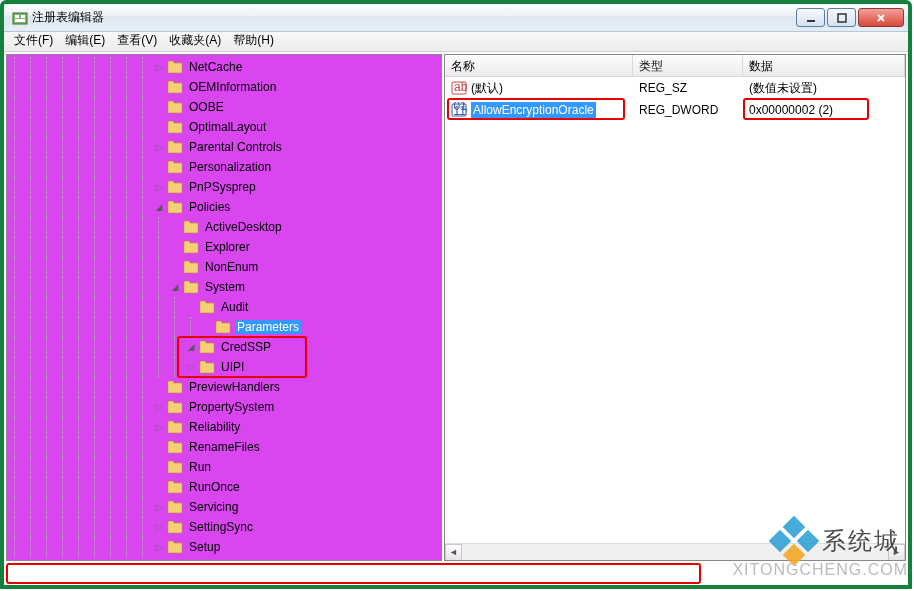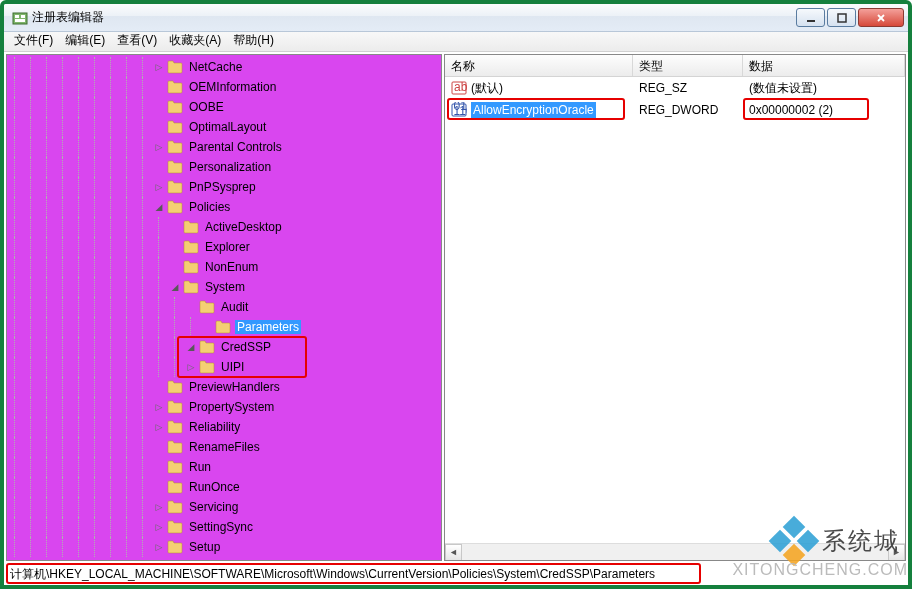--- a/index.html
+++ b/index.html
@@ -569,21 +569,20 @@
         </div>
       <div class="list-scroll">
         <div class="scroll-btn">◄</div>
         <div class="scroll-btn">►</div>
       </div>
     </div>
 
   </div>
 
   <div class="statusbar">
-    <input type="text" readonly="" value="计算机\HKEY_LOCAL_MACHINE\SOFTWARE\Microsoft\Windows\CurrentVersion\Policies\System\CredSSP\Parameters" style="">
     <div class="hl"></div>
   </div>
 
 </div>
 
 <div class="watermark-logo">
   <div class="diamond-set">
     <div class="diamond d1"></div>
       <div class="diamond d2"></div>
       <div class="diamond d3"></div>

